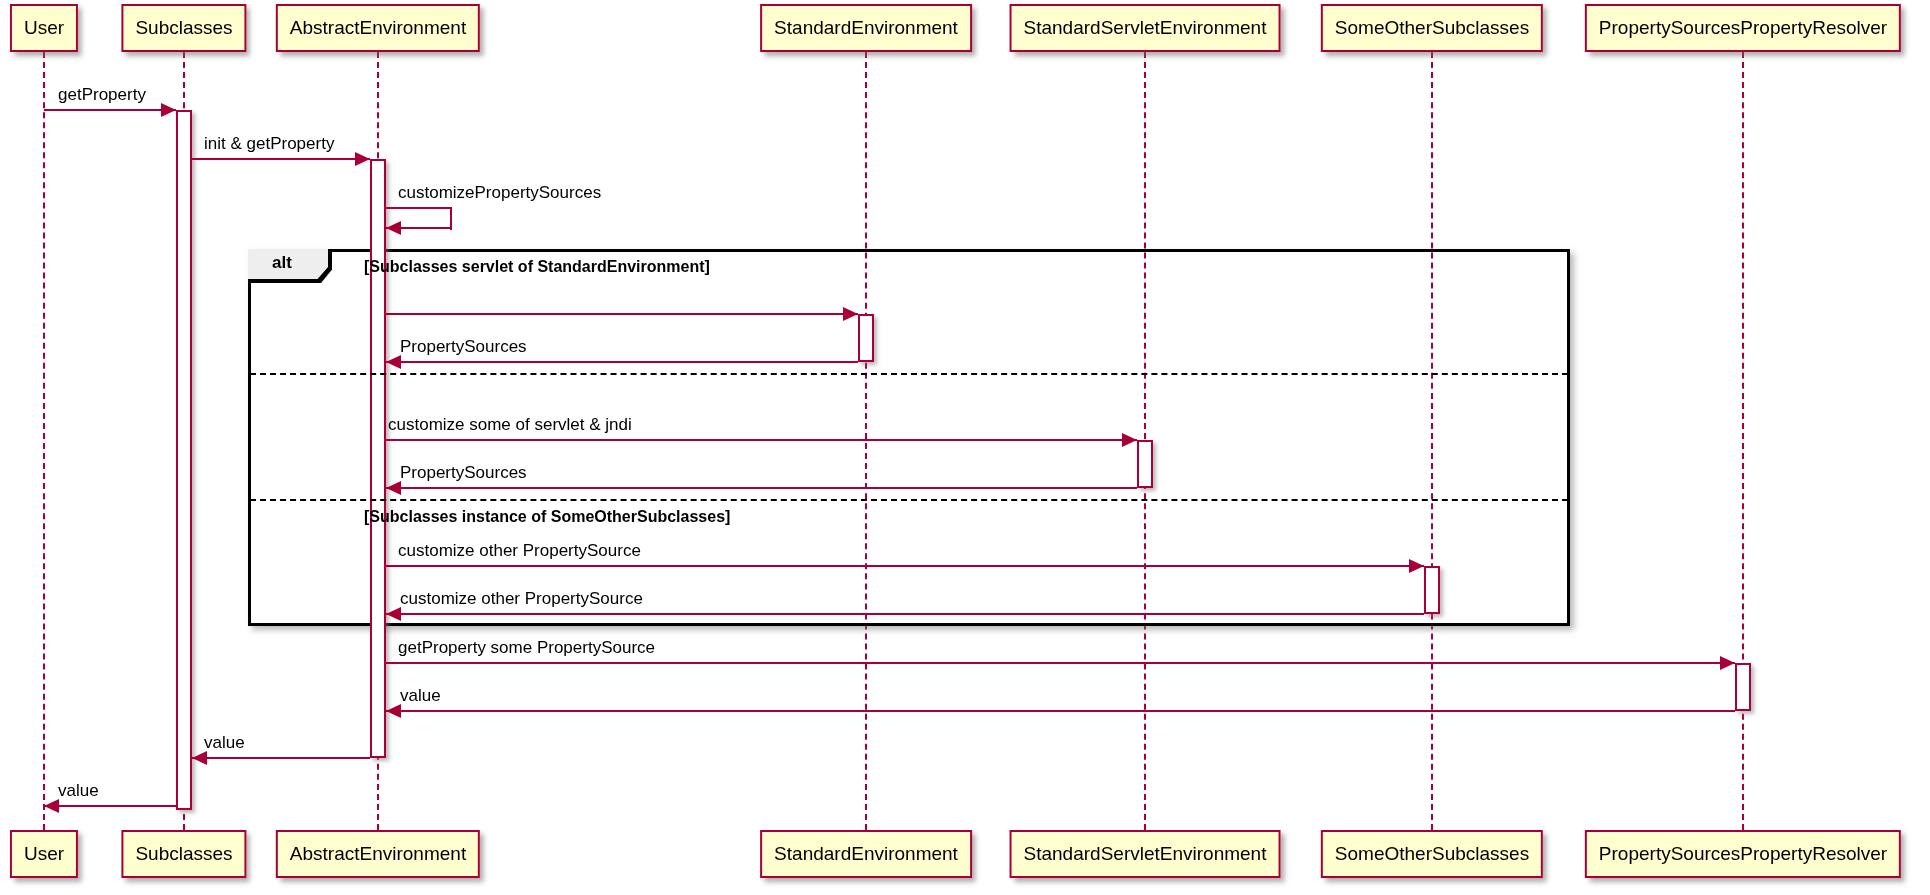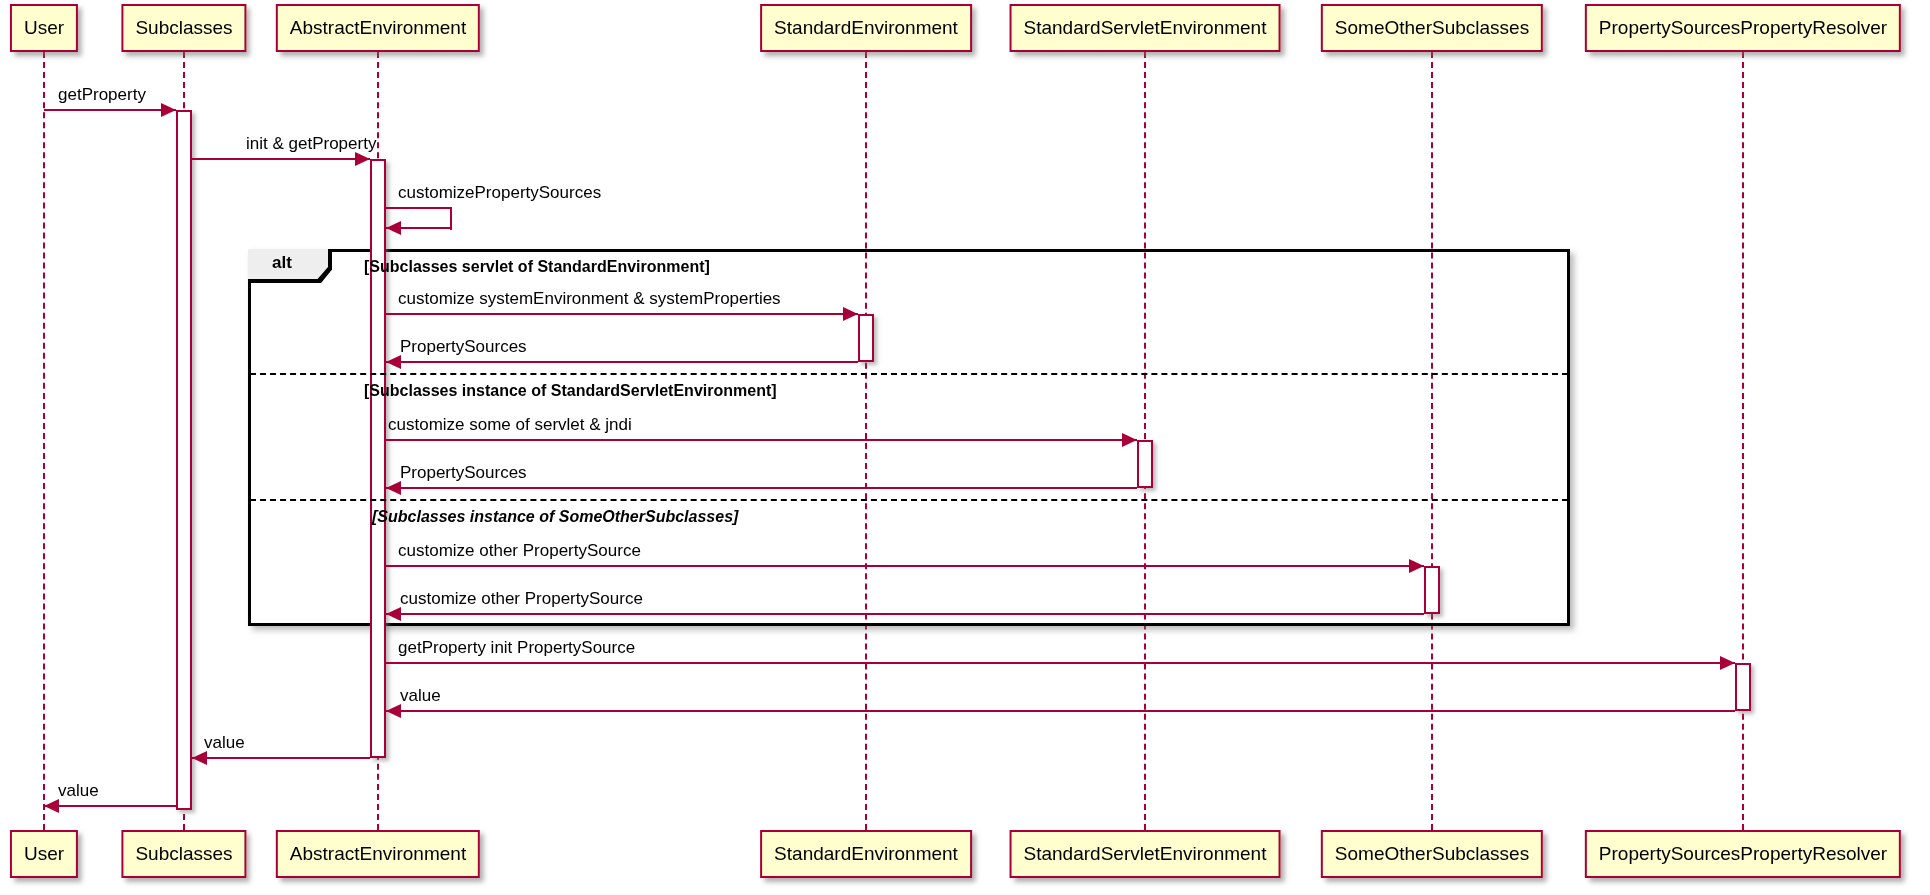--- a/index.html
+++ b/index.html
@@ -91,39 +91,37 @@
   <div class="bar" style="left:1424px;top:566px;height:48px;"></div>
   <div class="bar" style="left:1735px;top:663px;height:48px;"></div>
 
   <div class="alt-frame" style="left:248px;top:249px;width:1322px;height:377px;"></div>
   <div class="alt-tab-outline" style="left:248px;top:249px;width:84px;height:34px;"></div>
   <div class="alt-tab-fill" style="left:248px;top:249px;width:80px;height:30px;">
       <span>alt</span>
     </div>
   <div class="guard" style="left:364px;top:258px;">[Subclasses servlet of StandardEnvironment]</div>
   <div class="divider" style="left:250px;top:373px;width:1318px;"></div>
-  <div class="guard" style="left:364px;top:382px;">[Subclasses instance of StandardServletEnvironment]</div>
   <div class="divider" style="left:250px;top:499px;width:1318px;"></div>
-  <div class="guard" style="left:372px;top:508px;font-style:italic;">[Subclasses instance of SomeOtherSubclasses]</div>
+  <div class="guard" style="left:364px;top:508px;">[Subclasses instance of SomeOtherSubclasses]</div>
 
   <div class="mlabel" style="left:58px;top:84px;">getProperty</div>
   <div class="mline" style="left:44px;top:109px;width:132px;"></div>
   <div class="head right" style="left:161px;top:103px;"></div>
 
-  <div class="mlabel" style="left:204px;top:133px;margin-left:42px;">init &amp; getProperty</div>
+  <div class="mlabel" style="left:204px;top:133px;">init &amp; getProperty</div>
   <div class="mline" style="left:192px;top:158px;width:178px;"></div>
   <div class="head right" style="left:355px;top:152px;"></div>
 
   <div class="mlabel" style="left:398px;top:182px;">customizePropertySources</div>
   <div class="mline" style="left:386px;top:207px;width:66px;"></div>
   <div class="vline" style="left:450px;top:207px;height:23px;"></div>
   <div class="mline" style="left:386px;top:227px;width:66px;"></div>
   <div class="head left" style="left:386px;top:221px;"></div>
 
-  <div class="mlabel" style="left:398px;top:288px;">customize systemEnvironment &amp; systemProperties</div>
   <div class="mline" style="left:386px;top:313px;width:472px;"></div>
   <div class="head right" style="left:843px;top:307px;"></div>
 
   <div class="mlabel" style="left:400px;top:336px;">PropertySources</div>
   <div class="mline" style="left:386px;top:361px;width:472px;"></div>
   <div class="head left" style="left:386px;top:355px;"></div>
 
   <div class="mlabel" style="left:388px;top:414px;">customize some of servlet &amp; jndi</div>
   <div class="mline" style="left:386px;top:439px;width:751px;"></div>
   <div class="head right" style="left:1122px;top:433px;"></div>
@@ -133,21 +131,21 @@
   <div class="head left" style="left:386px;top:481px;"></div>
 
   <div class="mlabel" style="left:398px;top:540px;">customize other PropertySource</div>
   <div class="mline" style="left:386px;top:565px;width:1038px;"></div>
   <div class="head right" style="left:1409px;top:559px;"></div>
 
   <div class="mlabel" style="left:400px;top:588px;">customize other PropertySource</div>
   <div class="mline" style="left:386px;top:613px;width:1038px;"></div>
   <div class="head left" style="left:386px;top:607px;"></div>
 
-  <div class="mlabel" style="left:398px;top:637px;">getProperty init PropertySource</div>
+  <div class="mlabel" style="left:398px;top:637px;">getProperty some PropertySource</div>
   <div class="mline" style="left:386px;top:662px;width:1349px;"></div>
   <div class="head right" style="left:1720px;top:656px;"></div>
 
   <div class="mlabel" style="left:400px;top:685px;">value</div>
   <div class="mline" style="left:386px;top:710px;width:1349px;"></div>
   <div class="head left" style="left:386px;top:704px;"></div>
 
   <div class="mlabel" style="left:204px;top:732px;">value</div>
   <div class="mline" style="left:192px;top:757px;width:178px;"></div>
   <div class="head left" style="left:192px;top:751px;"></div>

